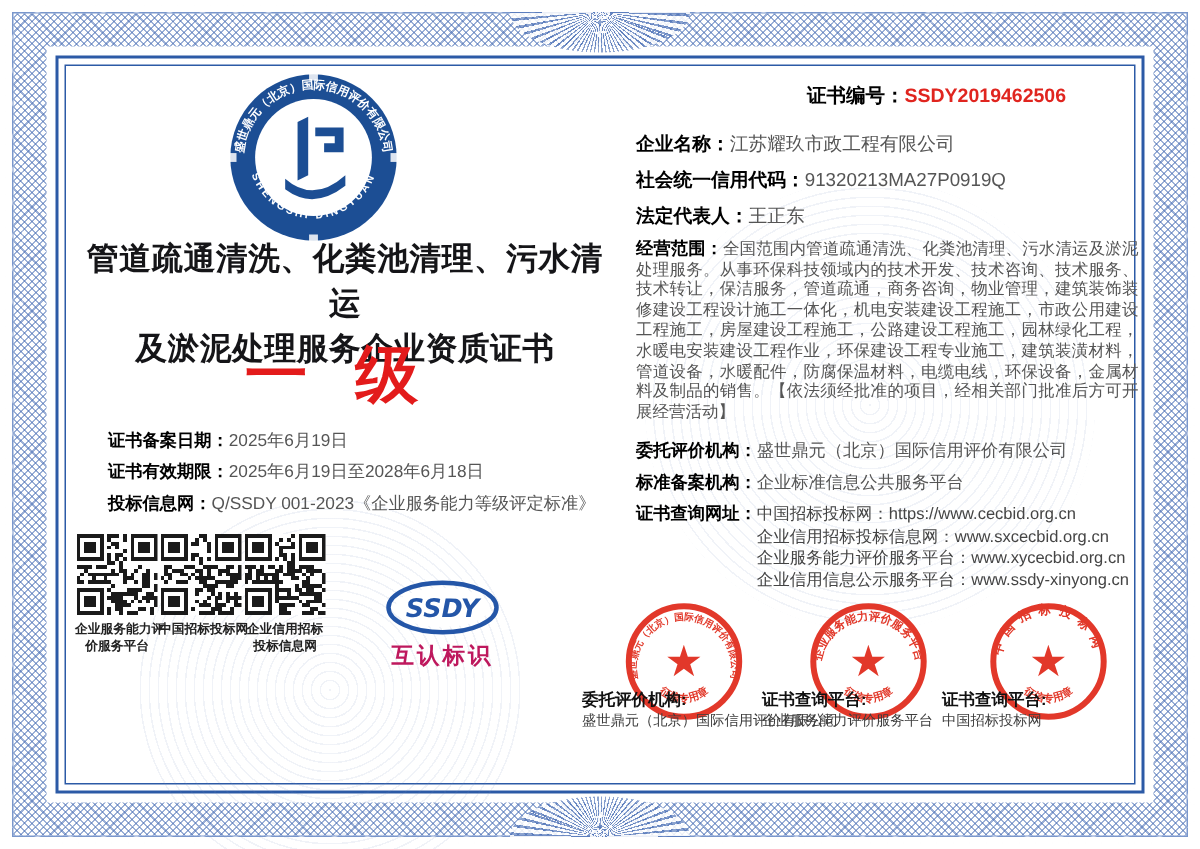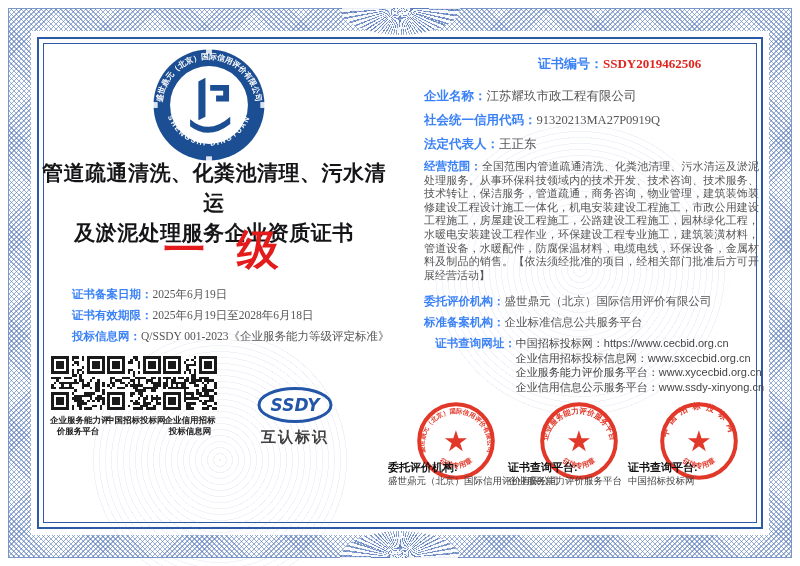--- a/index.html
+++ b/index.html
@@ -31,58 +31,58 @@
   .frame-b{position:absolute;inset:43px;border:1px solid #2c5aa6;}
 
   
   .wm{position:absolute;border-radius:50%;
     background:repeating-radial-gradient(circle at center, rgba(110,135,185,.10) 0 1px, transparent 1px 6px);}
   .wm1{left:430px;top:120px;width:300px;height:300px;}
   .wm2{left:90px;top:330px;width:260px;height:260px;}
 
   
   .abs{position:absolute;}
-  .lbl{font-weight:700;color:#3b82f6;}
-  .val{color:#555;font-family:Liberation Serif, serif;}
+  .lbl{font-weight:700;color:#000000;}
+  .val{color:#555;}
 
   .logo-wrap{left:150px;top:46px;width:118px;height:118px;}
 
   .cert-no{left:538px;top:55px;font-size:13px;white-space:nowrap;}
   .cert-no .val{color:#e0251f;font-weight:700;}
 
   .company-block{left:424px;top:88px;width:335px;}
   .c-row{font-size:12.5px;line-height:16px;margin-bottom:8px;white-space:nowrap;}
   .scope{font-size:11px;line-height:13.6px;text-align:justify;color:#555;margin-top:5px;}
   .scope .lbl{font-size:11.5px;}
 
-  .left-title{left:38px;top:158px;width:352px;text-align:center;
+  .left-title{left:54px;top:158px;width:352px;text-align:center;
     font-size:21px;line-height:30px;font-weight:800;color:#151518;letter-spacing:.5px;}
   .grade{left:50px;top:222px;width:352px;text-align:center;color:#e31b1b;
     font-size:42px;font-weight:800;letter-spacing:10px;}
 
   .left-fields{left:72px;top:287px;width:335px;}
   .lf-row{font-size:11.5px;line-height:14px;margin-bottom:7px;white-space:nowrap;}
 
   .agency-block{left:424px;top:294px;width:340px;}
   .a-row{font-size:11.5px;line-height:14px;margin-bottom:7px;white-space:nowrap;}
-  .query{display:flex;justify-content:flex-end;}
+  .query{display:flex;}
   .qlines{display:flex;flex-direction:column;}
   .qlines span{display:block;font-size:11px;line-height:14.6px;color:#444;}
 
   .qr-row{left:50px;top:356px;display:flex;gap:0;}
   .qr-item{width:56px;text-align:center;}
   .qr{width:54px;height:54px;margin:0 auto;}
   .qr svg{display:block;width:54px;height:54px;}
   .qr-label{margin-top:5px;font-family:"DejaVu Serif","Liberation Serif",serif;
     font-weight:700;font-size:8.5px;line-height:10.5px;color:#222;white-space:nowrap;}
 
   .ssdy{left:250px;top:386px;width:90px;text-align:center;}
   .ssdy svg{display:block;margin:0 auto;}
   .ssdy-cap{margin-top:2px;font-family:"DejaVu Serif","Liberation Serif",serif;
-    font-weight:700;font-size:15px;color:#404040;letter-spacing:2px;}
+    font-weight:700;font-size:15px;color:#be185d;letter-spacing:2px;}
 
   .seal{width:80px;height:80px;z-index:1;opacity:.93;}
   .seal svg{display:block;width:80px;height:80px;}
   .s0{left:416px;top:401px;} .s1{left:539px;top:401px;} .s2{left:659px;top:401px;}
 
   .seal-cap{z-index:2;text-align:left;}
   .seal-cap .cap-l{font-size:11px;font-weight:700;color:#111;line-height:13px;}
   .seal-cap .cap-v{font-size:9.5px;color:#3d3d3d;line-height:13px;white-space:nowrap;}
   .cap0{left:388px;top:461px;width:160px;}
   .cap1{left:508px;top:461px;width:142px;}

